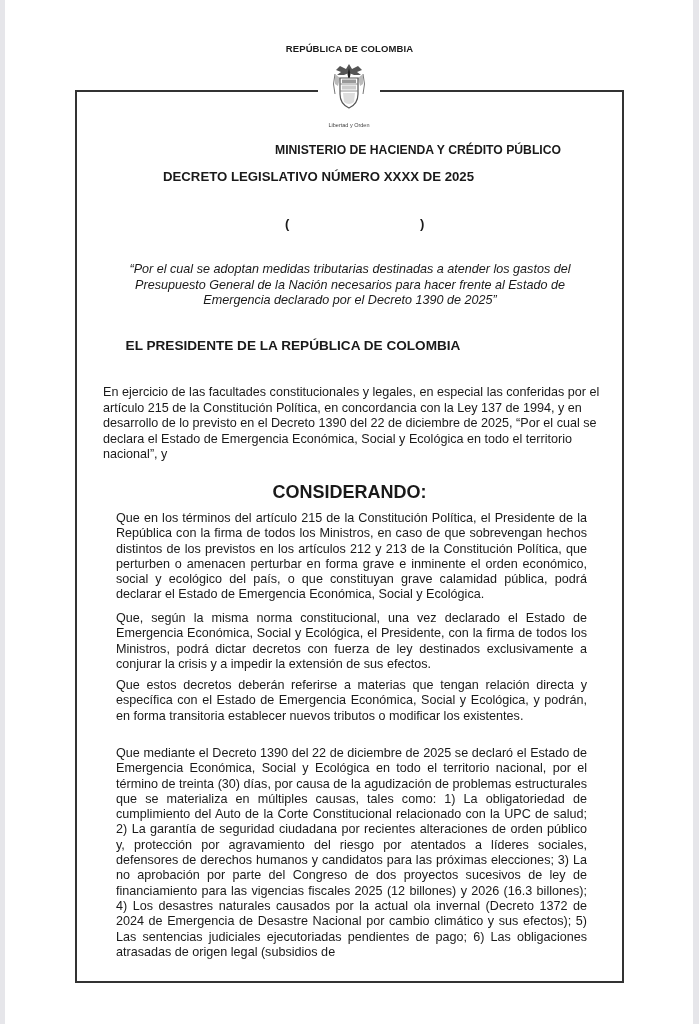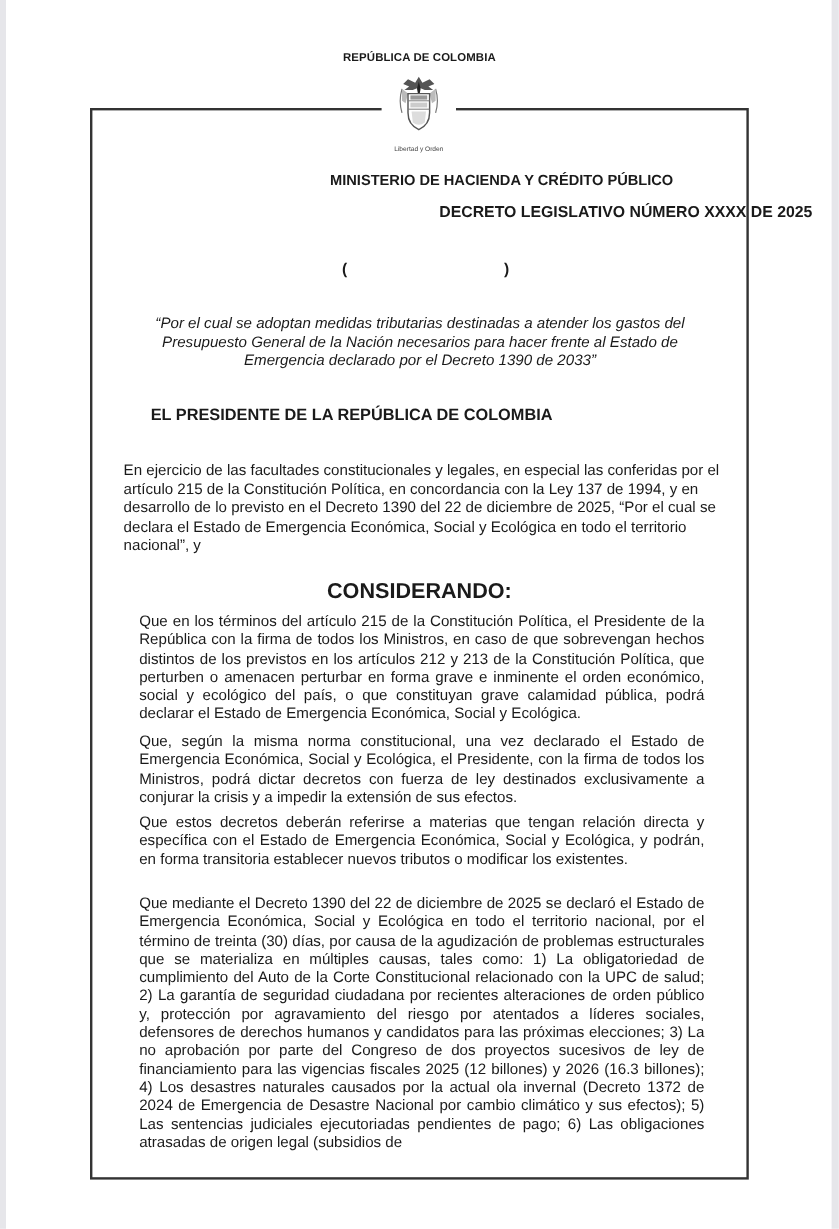--- a/index.html
+++ b/index.html
@@ -38,22 +38,22 @@
     .crest svg { display: block; margin: 0 auto; }
     .motto {
       position: absolute; left: 318px; top: 122px; width: 62px;
       text-align: center; font-size: 5.5px; color: #444;
     }
     .ministry {
       position: absolute; top: 143px; left: 0; width: 561px; text-align: right;
       font-weight: bold; font-size: 12.2px;
     }
     .decree-title {
-      position: absolute; top: 169px; left: 0; width: 637px; text-align: right;
-      font-weight: bold; font-size: 13.2px; padding-left: 40px;
+      position: absolute; top: 169px; left: 0; width: 637px; text-align: center;
+      font-weight: bold; font-size: 13.2px;
     }
     .paren {
       position: absolute; top: 216px; font-weight: bold; font-size: 13px;
     }
     .paren.open { left: 285px; }
     .paren.close { left: 420px; }
     .subject {
       position: absolute; top: 262px; left: 110px; width: 480px; text-align: center;
       font-style: italic; font-size: 12.6px; line-height: 15.5px;
     }
@@ -108,21 +108,21 @@
   </svg>
 </div>
 <div class="motto">Libertad y Orden</div>
 
 <div class="ministry">MINISTERIO DE HACIENDA Y CRÉDITO PÚBLICO</div>
 <div class="decree-title">DECRETO LEGISLATIVO NÚMERO XXXX DE 2025</div>
 
 <span class="paren open">(</span>
 <span class="paren close">)</span>
 
-<div class="subject">“Por el cual se adoptan medidas tributarias destinadas a atender los gastos del Presupuesto General de la Nación necesarios para hacer frente al Estado de Emergencia declarado por el Decreto 1390 de 2033”</div>
+<div class="subject">“Por el cual se adoptan medidas tributarias destinadas a atender los gastos del Presupuesto General de la Nación necesarios para hacer frente al Estado de Emergencia declarado por el Decreto 1390 de 2025”</div>
 
 <div class="president">EL PRESIDENTE DE LA REPÚBLICA DE COLOMBIA</div>
 
 <div class="preamble">En ejercicio de las facultades constitucionales y legales, en especial las conferidas por el artículo 215 de la Constitución Política, en concordancia con la Ley 137 de 1994, y en desarrollo de lo previsto en el Decreto 1390 del 22 de diciembre de 2025, “Por el cual se declara el Estado de Emergencia Económica, Social y Ecológica en todo el territorio nacional”, y</div>
 
 <div class="considering">CONSIDERANDO:</div>
 
 <div class="para p1">Que en los términos del artículo 215 de la Constitución Política, el Presidente de la República con la firma de todos los Ministros, en caso de que sobrevengan hechos distintos de los previstos en los artículos 212 y 213 de la Constitución Política, que perturben o amenacen perturbar en forma grave e inminente el orden económico, social y ecológico del país, o que constituyan grave calamidad pública, podrá declarar el Estado de Emergencia Económica, Social y Ecológica.</div>
 <div class="para p2">Que, según la misma norma constitucional, una vez declarado el Estado de Emergencia Económica, Social y Ecológica, el Presidente, con la firma de todos los Ministros, podrá dictar decretos con fuerza de ley destinados exclusivamente a conjurar la crisis y a impedir la extensión de sus efectos.</div>
 <div class="para p3">Que estos decretos deberán referirse a materias que tengan relación directa y específica con el Estado de Emergencia Económica, Social y Ecológica, y podrán, en forma transitoria establecer nuevos tributos o modificar los existentes.</div>

